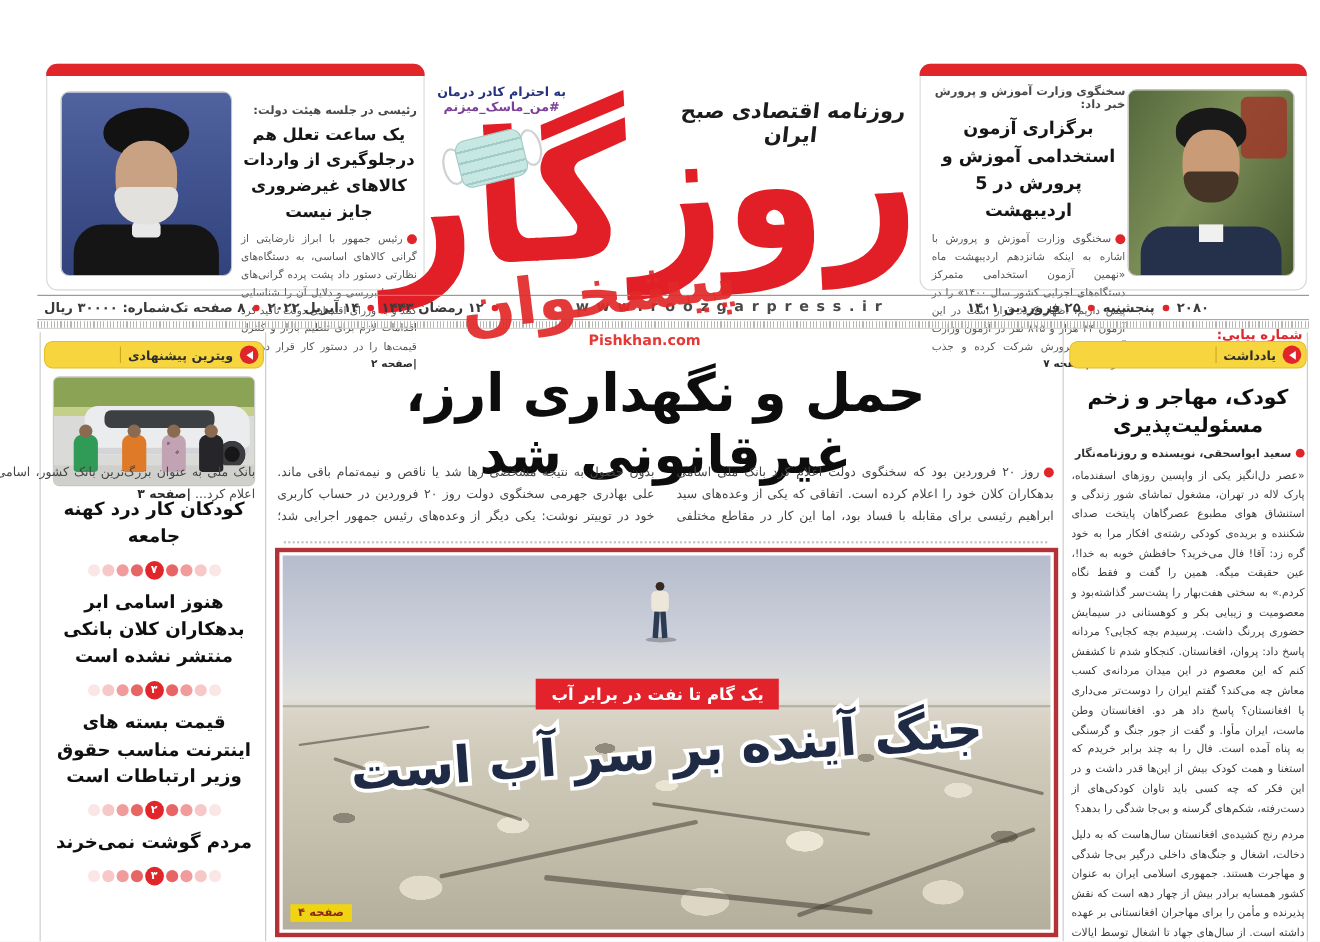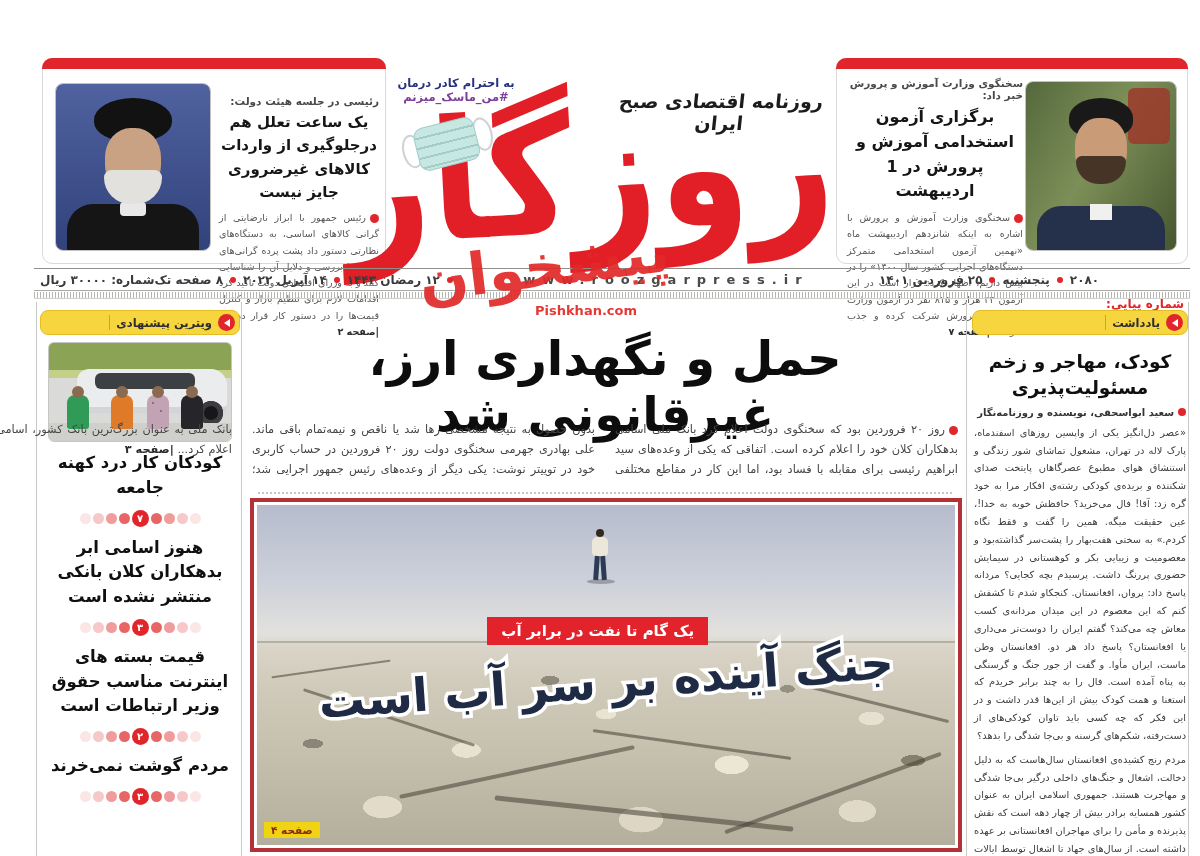--- a/index.html
+++ b/index.html
@@ -179,21 +179,21 @@
         <div class="patch"></div>
           <div class="suit"></div>
           <div class="shirt"></div>
           <div class="hair"></div>
           <div class="face"></div>
           <div class="beard"></div>
       </div>
     </div>
     <div style="position:absolute;left:10px;top:18px;width:176px;">
       <div class="kicker-sm">سخنگوی وزارت آموزش و پرورش خبر داد:</div>
-      <div class="head-sm" style="margin-top:4px;font-size:16px;">برگزاری آزمون استخدامی آموزش و پرورش در 1 اردیبهشت</div>
+      <div class="head-sm" style="margin-top:4px;font-size:16px;">برگزاری آزمون استخدامی آموزش و پرورش در 5 اردیبهشت</div>
       <div class="body-sm" style="margin-top:6px;">
         <span class="bullet"></span><span>سخنگوی وزارت آموزش و پرورش با اشاره به اینکه شانزدهم اردیبهشت ماه «نهمین آزمون استخدامی متمرکز دستگاه‌های اجرایی کشور سال ۱۴۰۰» را در پیش داریم، اظهار کرد: قرار است در این آزمون ۳۴ هزار و ۸۱۵ نفر در آزمون وزارت آموزش و پرورش شرکت کرده و جذب شوند...</span>
         <span class="pageref">|صفحه ۷</span>
       </div>
     </div>
   </div>
 
   <div class="date-bar">
     <div class="date-seg">
       <span class="red">شماره پیاپی:</span>

